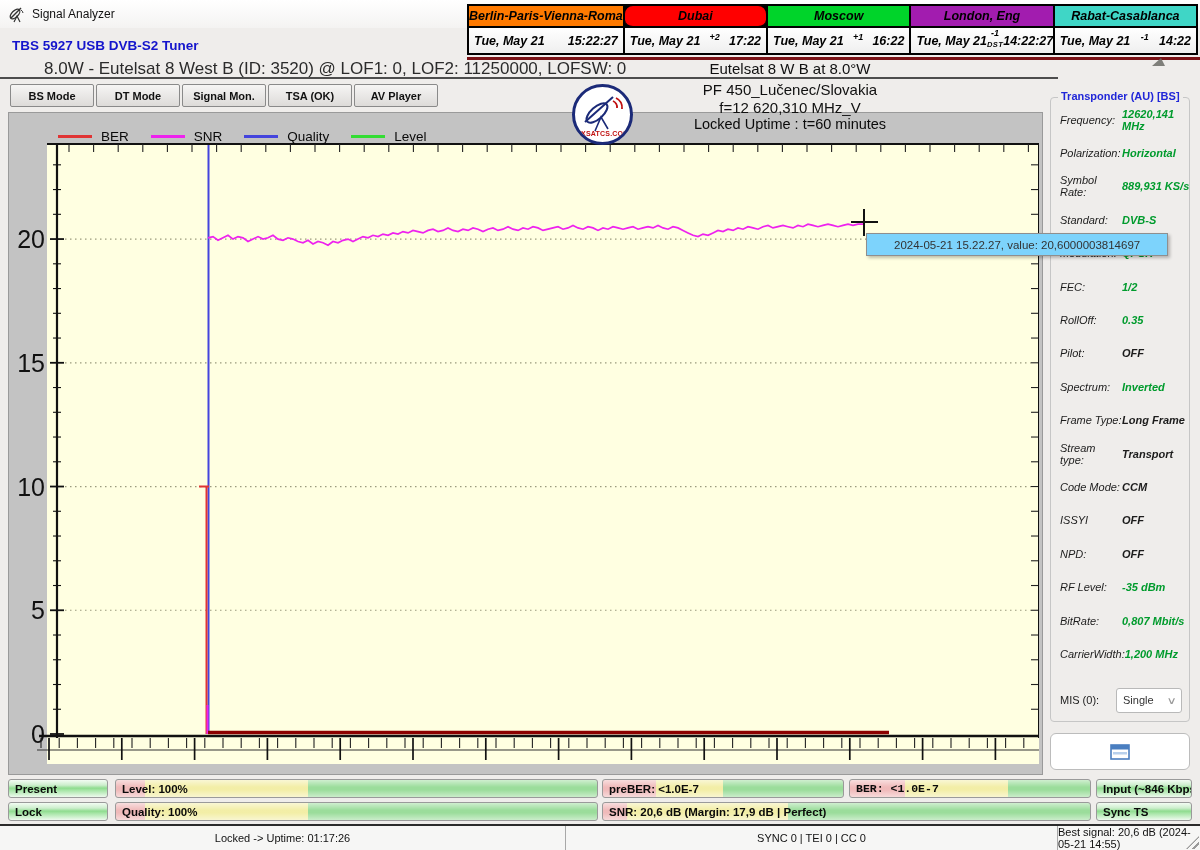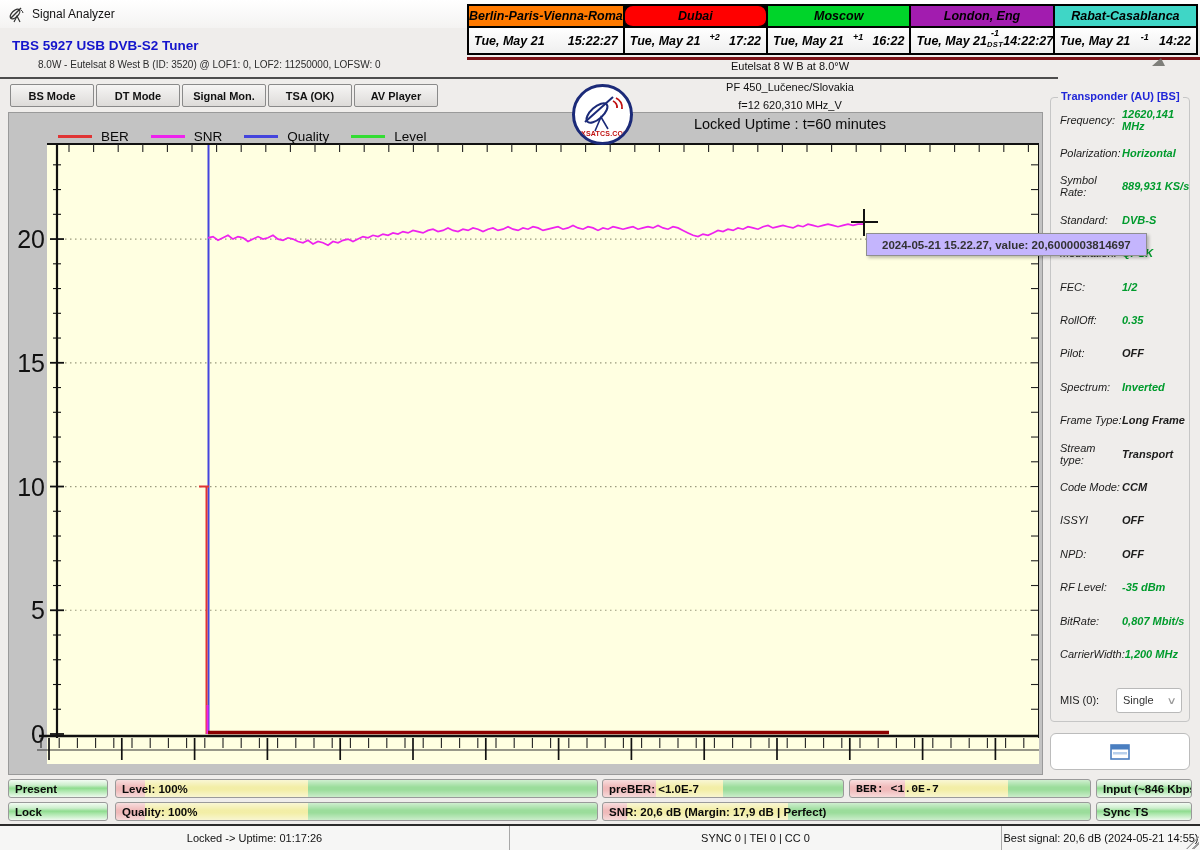--- a/index.html
+++ b/index.html
@@ -20,23 +20,23 @@
   .c-date { flex:0 0 auto; }
   .c-off { flex:1; display:flex; flex-direction:column; align-items:center; justify-content:center; line-height:1; }
   .c-sup { font-size:9px; font-weight:bold; transform:translateY(-3px); }
   .c-note { font-size:7.5px; font-weight:bold; letter-spacing:.4px; }
   .c-time { flex:0 0 auto; margin-left:auto; }
   .clock-redline { position:absolute; left:467px; top:57px; width:733px; height:3px; background:#7a1216; }
   .clock-grip { position:absolute; left:1152px; top:58px; width:0; height:0; border-left:9px solid transparent; border-right:4px solid transparent; border-bottom:8px solid #6b6b66; opacity:.85; }
 
   
   .tuner-name { position:absolute; left:12px; top:38px; font-size:13.5px; font-weight:bold; color:#1414cc; }
-  .tuner-sub  { position:absolute; left:38px; top:59px; font-size:10px; color:#2b2b2b; }
-
-  .head-line { position:absolute; left:520px; width:540px; text-align:center; font-size:11px; color:#101010; z-index:4; }
+  .tuner-sub  { position:absolute; left:44px; top:59px; font-size:17px; color:#2b2b2b; }
+
+  .head-line { position:absolute; left:520px; width:540px; text-align:center; font-size:15px; color:#101010; z-index:4; }
   .hl1 { top:60px; } .hl2 { top:81px; } .hl3 { top:99px; }
   .uptime-line { position:absolute; left:520px; top:116px; width:540px; text-align:center; font-size:14.5px; color:#0a0a0a; z-index:4; }
   .divider { position:absolute; left:0; top:77px; width:1058px; height:2px; background:#4d4d4d; }
 
   
   .tabs { position:absolute; left:10px; top:84px; height:26px; display:flex; z-index:5; }
   .tab { width:84px; height:23px; margin-right:2px; border:1px solid #8a8a8a; background:linear-gradient(#f6f5f4,#dddbd9); display:flex; align-items:center; justify-content:center; font-size:11px; font-weight:bold; color:#111; border-radius:2px; }
 
   
   .logo { position:absolute; left:572px; top:84px; width:61px; height:61px; border-radius:50%; background:#ffffff; border:3px solid #1b2a78; z-index:6; overflow:hidden; }
@@ -47,21 +47,21 @@
   .chart-panel { position:absolute; left:8px; top:112px; width:1035px; height:663px; background:#c3c3c3; border:1px solid #9a9a9a; z-index:1; }
   .legend { position:absolute; left:49px; top:16px; display:flex; align-items:center; gap:0; z-index:2; }
   .legend-item { display:flex; align-items:center; margin-right:22px; }
   .legend-swatch { width:34px; height:3px; margin-right:9px; display:inline-block; }
   .legend-label { font-size:13.5px; color:#0a0a0a; }
   #plot { position:absolute; left:0; top:0; pointer-events:none; }
 
   
   .crosshair-h { position:absolute; left:851px; top:221px; width:27px; height:2px; background:#111; z-index:9; }
   .crosshair-v { position:absolute; left:863px; top:209px; width:2px; height:27px; background:#111; z-index:9; }
-  .tooltip { position:absolute; left:866px; top:233px; height:23px; background:#c4b5fd; border:1px solid #8f8f8f; box-shadow:2px 2px 3px rgba(0,0,0,.25); font-size:11.5px; color:#333; display:flex; align-items:center; padding:0 15px; white-space:nowrap; z-index:10;font-weight:bold; }
+  .tooltip { position:absolute; left:866px; top:233px; height:23px; background:#7dd3fc; border:1px solid #8f8f8f; box-shadow:2px 2px 3px rgba(0,0,0,.25); font-size:11.5px; color:#333; display:flex; align-items:center; padding:0 27px; white-space:nowrap; z-index:10; }
 
   
   .tp-box { position:absolute; left:1050px; top:97px; width:140px; height:625px; border:1px solid #c6c6c6; border-radius:4px; }
   .tp-title { position:absolute; left:1058px; top:90px; background:#efedeb; padding:0 3px; font-size:11px; font-weight:bold; color:#2026d8; z-index:2; }
   .tp-fields { position:absolute; left:1050px; top:103px; width:151px;font-style:italic; }
   .tp-row { height:33.4px; display:flex; align-items:center; padding:0 6px 0 10px; }
   .tp-label { font-size:11px; color:#1c1c1c; flex:0 0 62px; }
   .tp-value { font-size:11px; font-weight:bold; color:#1c1c1c; }
   .tp-value.green { color:#009b2d; }
   .mis-row { position:absolute; left:1050px; top:686px; width:140px; height:28px; display:flex; align-items:center; padding-left:10px; }
@@ -78,21 +78,21 @@
   .b-present,.b-lock { left:8px; width:100px; }
   .b-level,.b-quality { left:115px; width:483px; }
   .b-preber { left:602px; width:242px; }
   .b-ber { left:849px; width:242px;font-family:Liberation Mono, monospace; }
   .b-input,.b-syncts { left:1096px; width:96px; }
   .b-snr { left:602px; width:489px; }
 
   
   .statusbar { position:absolute; left:0; top:824px; width:1200px; height:26px; background:#f6f6f5; border-top:2px solid #2b2b2b; display:flex; }
   .sb-sec { height:100%; display:flex; align-items:center; justify-content:center; font-size:11px; color:#111; border-right:1px solid #a8a8a8; }
-  .sb-1 { width:510px; } .sb-2 { width:492px; } .sb-3 { flex:1; border-right:none; }
+  .sb-1 { width:566px; } .sb-2 { width:492px; } .sb-3 { flex:1; border-right:none; }
   .sb-grip { position:absolute; right:1px; bottom:1px; width:13px; height:13px;
              background:repeating-linear-gradient(135deg,transparent 0 3px,#9a9a9a 3px 5px); clip-path:polygon(100% 0,100% 100%,0 100%); }
 </style>
 </head>
 <body>
 
 <div class="titlebar">
   <svg class="app-icon" viewBox="0 0 18 18">
     <path d="M3 13 L13 3" stroke="#333" stroke-width="1.4" fill="none"></path>
     <ellipse cx="7" cy="9" rx="6" ry="3.2" transform="rotate(-45 7 9)" fill="none" stroke="#333" stroke-width="1.3"></ellipse>

